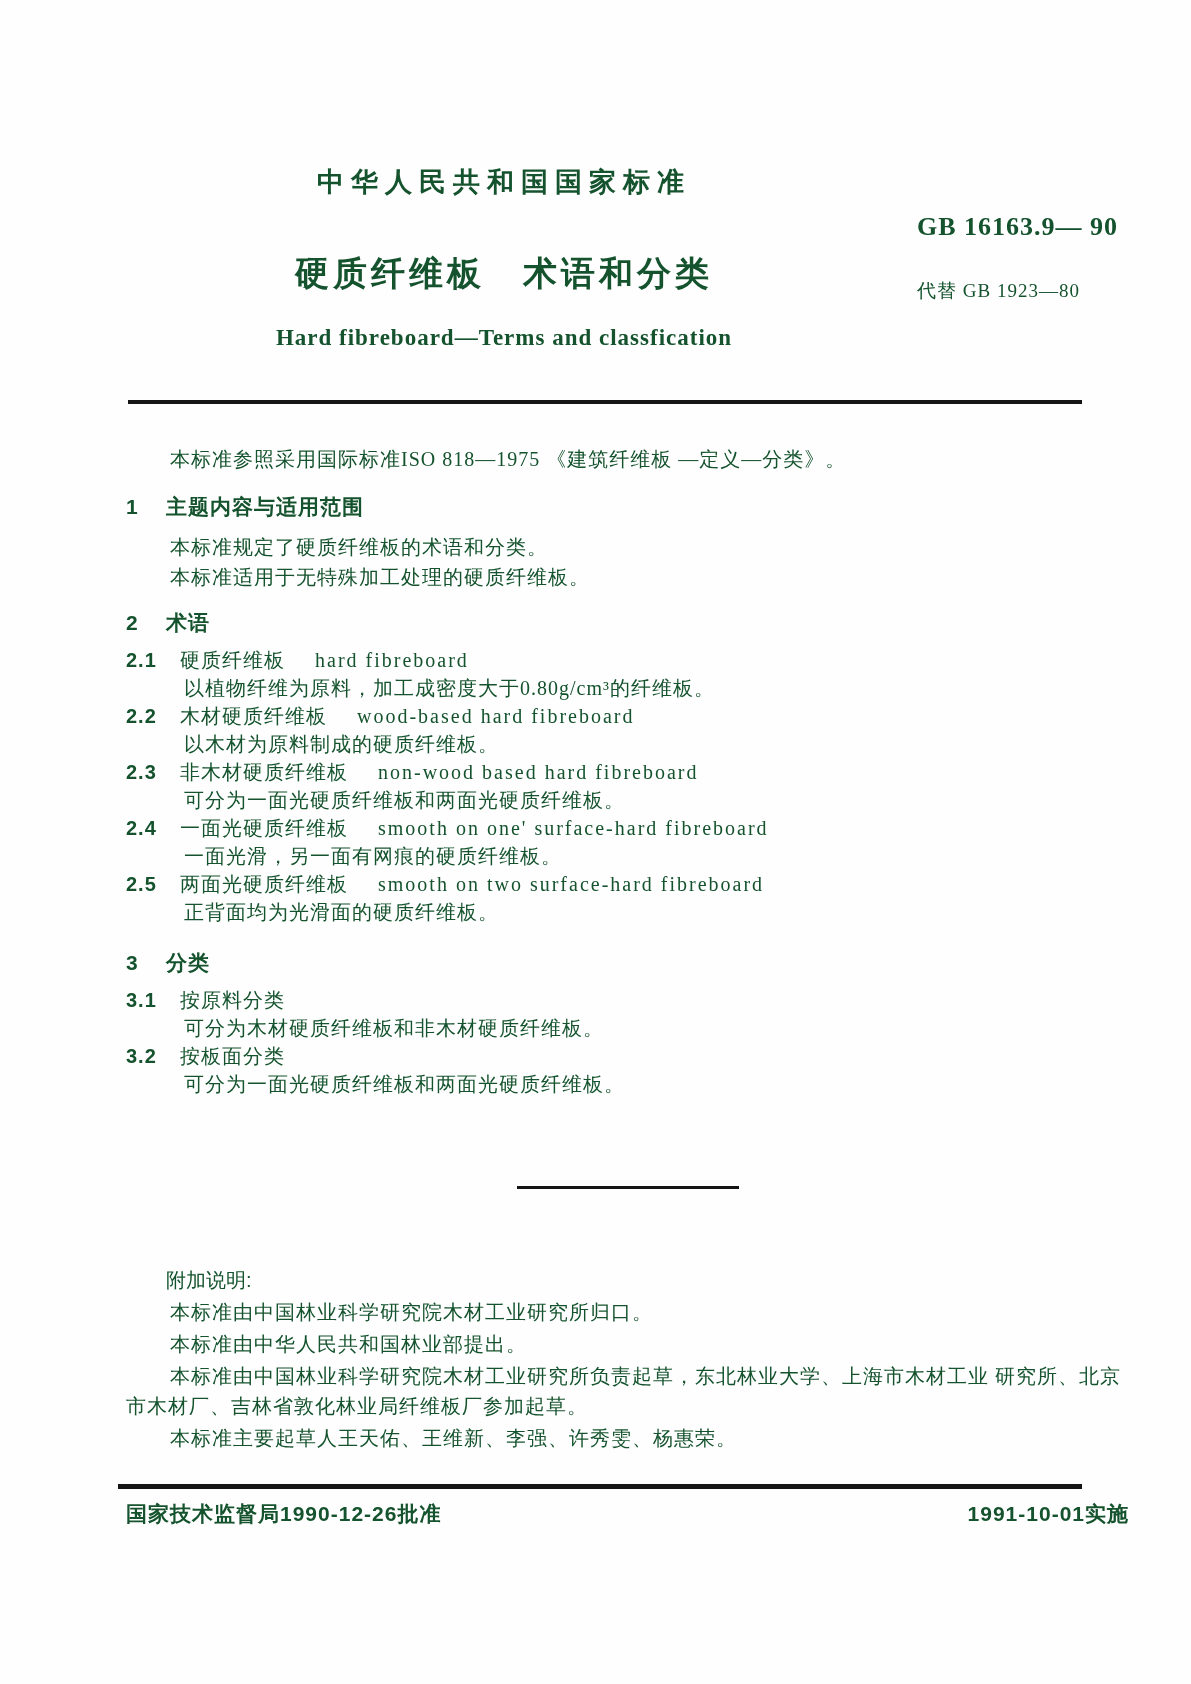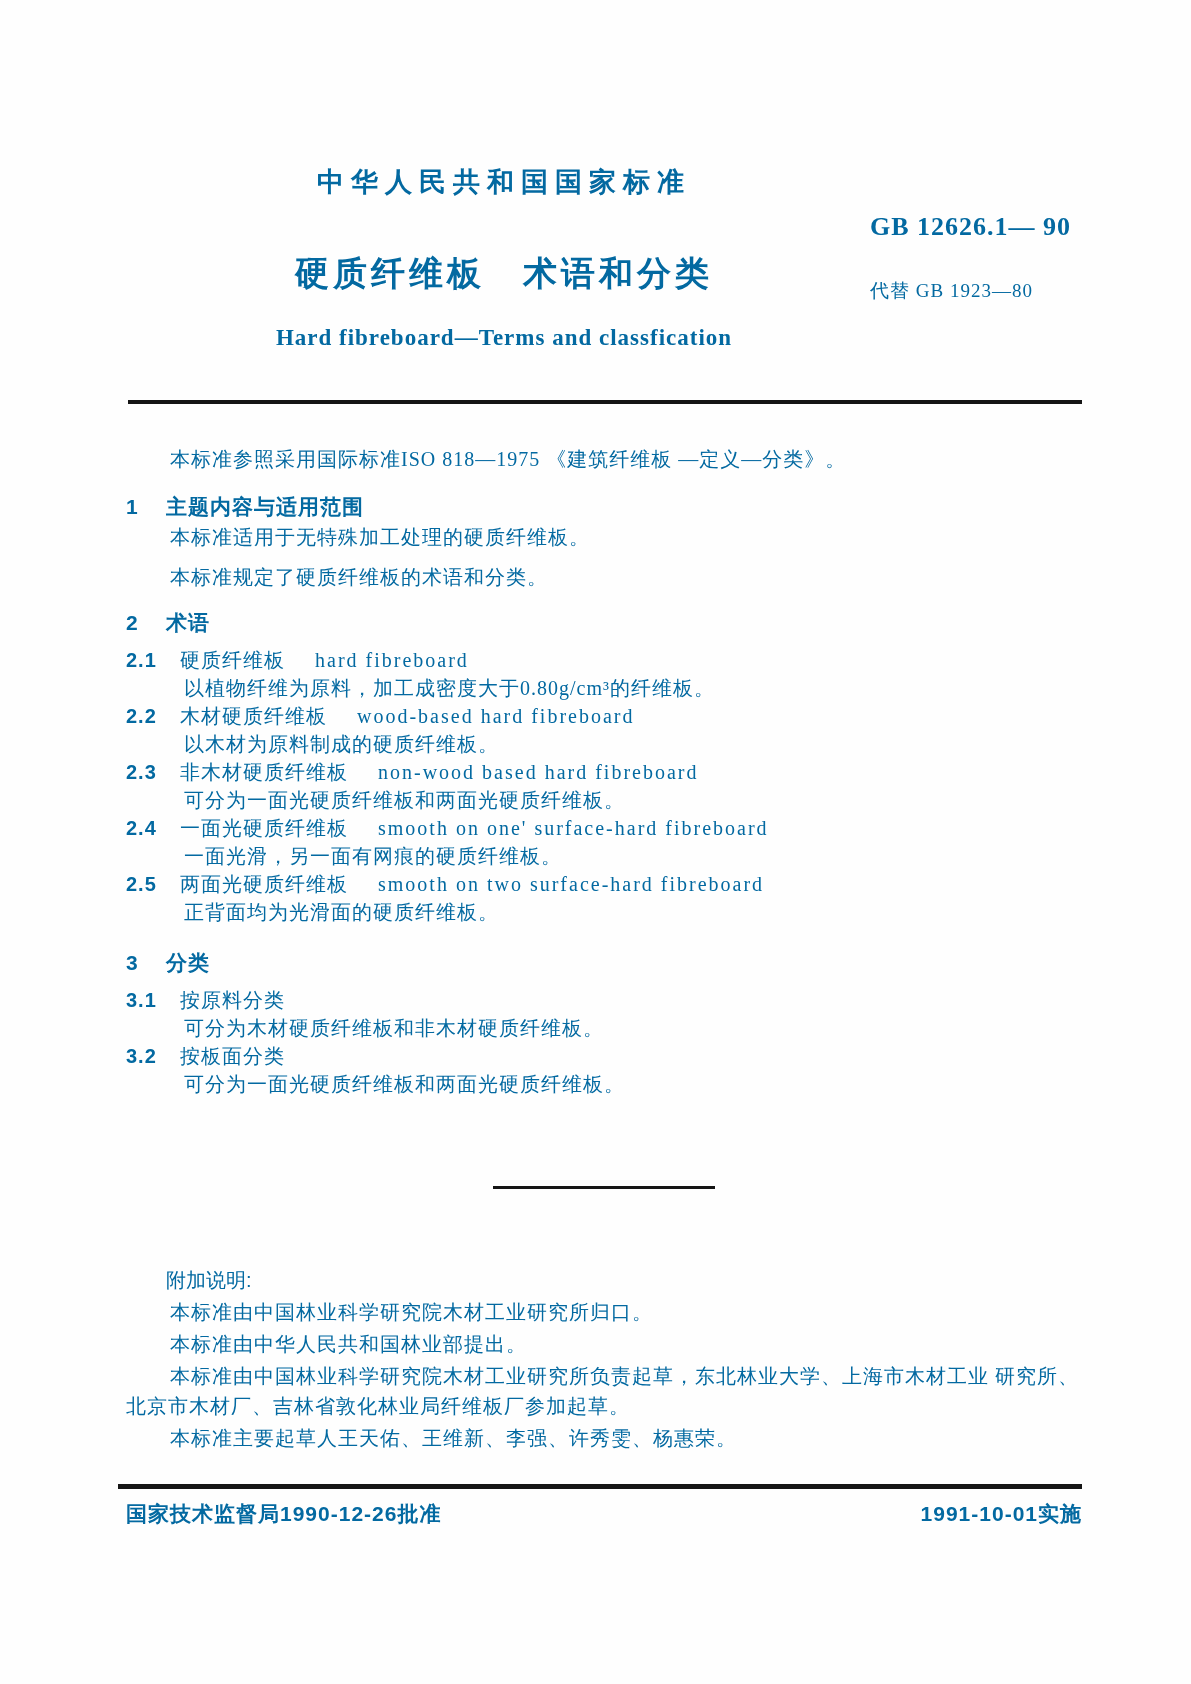--- a/index.html
+++ b/index.html
@@ -7,23 +7,23 @@
     margin: 0;
     padding: 0;
     background: #ffffff;
   }
   .page {
     position: relative;
     width: 1191px;
     height: 1684px;
     margin: 0 auto;
     background: #fefefe;
-    color: #0369a1;
+    color: #14532d;
     box-sizing: border-box;
-    padding: 0 109px 0 126px;
+    padding: 0 62px 0 126px;
     font-family: "Liberation Serif", "DejaVu Serif", serif;
     overflow: hidden;
   }
   
   .doc-header { position: relative; padding-top: 166px; }
   .centered-col { width: 756px; text-align: center; }
   .std-name {
     font-family: "Liberation Sans", "DejaVu Sans", sans-serif;
     font-weight: bold;
     font-size: 27px;
@@ -167,37 +167,37 @@
     letter-spacing: 1px;
   }
 </style>
 </head>
 <body>
 
 <div class="page">
 
   <header class="doc-header">
     <div class="centered-col std-name">中华人民共和国国家标准</div>
-    <div class="std-no">GB 12626.1— 90</div>
+    <div class="std-no">GB 16163.9— 90</div>
     <h1 class="centered-col title-cn">硬质纤维板　术语和分类</h1>
     <div class="replaces">代替 GB 1923—80</div>
     <div class="centered-col title-en">Hard fibreboard—Terms and classfication</div>
   </header>
 
   <div class="rule-main"></div>
 
   <main class="body-text">
 
     <p class="intro">本标准参照采用国际标准ISO 818—1975 《建筑纤维板 —定义—分类》。</p>
 
     <div class="sec-head">
       <span class="sec-no">1</span><span>主题内容与适用范围</span>
     </div>
+    <p class="plain-par first">本标准规定了硬质纤维板的术语和分类。</p>
     <p class="plain-par">本标准适用于无特殊加工处理的硬质纤维板。</p>
-    <p class="plain-par first">本标准规定了硬质纤维板的术语和分类。</p>
 
     <div class="sec-head tight">
       <span class="sec-no">2</span><span>术语</span>
     </div>
 
     <p class="term-head first">
       <span class="term-no">2.1</span><span class="term-cn">硬质纤维板</span><span class="term-en">hard fibreboard</span>
     </p>
     <p class="term-def">以植物纤维为原料，加工成密度大于0.80g/cm³的纤维板。</p>
 

